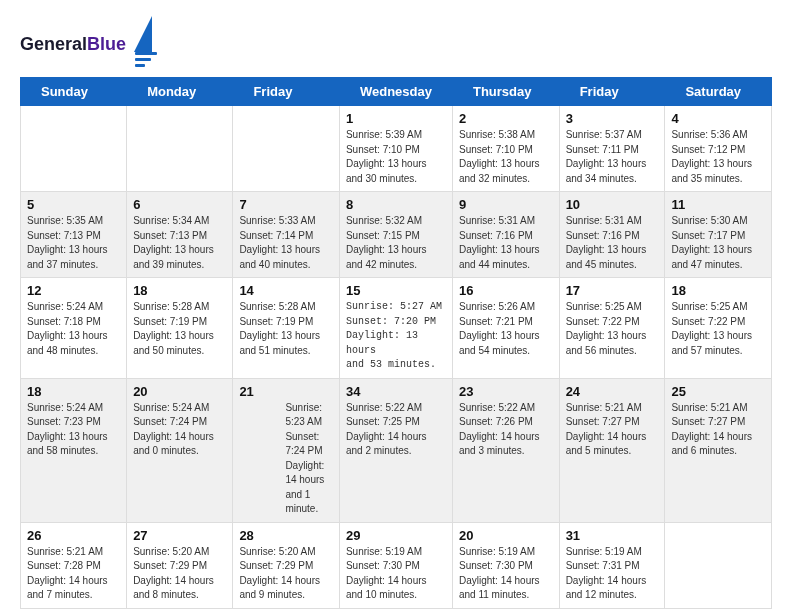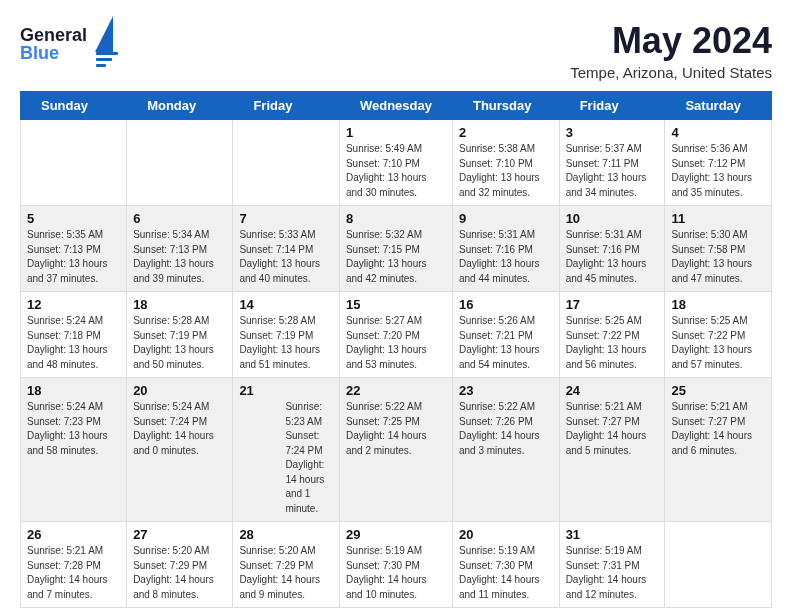--- a/index.html
+++ b/index.html
@@ -75,32 +75,32 @@
     }
     .calendar tbody tr:nth-child(odd) td { background: #fff; }
     .calendar tbody tr:nth-child(even) td { background: #f0f0f0; }
     .logo-wrapper {
       display: flex;
       align-items: center;
       gap: 4px;
     }
     .logo-text-wrapper {
       display: flex;
-      flex-direction: column;
+      flex-direction: row;
     }
     .general-text {
       font-size: 18px;
       font-weight: bold;
       color: #1a1a2e;
       line-height: 1;
     }
     .blue-text {
       font-size: 18px;
       font-weight: bold;
-      color: #3b82f6;
+      color: #4c1d95;
       line-height: 1;
     }
     .logo-triangle {
       width: 0;
       height: 0;
       border-style: solid;
       border-width: 0 0 36px 18px;
       border-color: transparent transparent #1565c0 transparent;
       margin-left: 2px;
       margin-top: -4px;
@@ -129,24 +129,20 @@
     </div>
     <div style="display:flex;flex-direction:column;align-items:flex-start;margin-left:2px;">
       <div class="logo-triangle"></div>
       <div class="logo-bars">
         <div class="logo-bar" style="width:22px;"></div>
         <div class="logo-bar" style="width:16px;"></div>
         <div class="logo-bar" style="width:10px;"></div>
       </div>
     </div>
   </div>
-  <div class="title-area">
-    <div class="main-title">May 2024</div>
-    <div class="subtitle">Tempe, Arizona, United States</div>
-  </div>
 </div>
 
 <table class="calendar">
   <thead>
     <tr>
     <th>Sunday</th>
         <th>Monday</th>
         <th>Friday</th>
         <th>Wednesday</th>
         <th>Thursday</th>
@@ -154,21 +150,21 @@
         <th>Saturday</th>
       </tr>
   </thead>
   <tbody id="calendar-body">
   <tr>
         <td class="empty-cell"></td>
         <td class="empty-cell"></td>
         <td class="empty-cell"></td>
         <td>
           <div class="day-num">1</div>
-          <div class="day-info" style="white-space: pre-line;">Sunrise: 5:49 AM
+          <div class="day-info" style="white-space: pre-line;">Sunrise: 5:39 AM
 Sunset: 7:10 PM
 Daylight: 13 hours
 and 30 minutes.</div>
         </td>
         <td>
           <div class="day-num">2</div>
           <div class="day-info" style="white-space: pre-line;">Sunrise: 5:38 AM
 Sunset: 7:10 PM
 Daylight: 13 hours
 and 32 minutes.</div>
@@ -227,21 +223,21 @@
         <td>
           <div class="day-num">10</div>
           <div class="day-info" style="white-space: pre-line;">Sunrise: 5:31 AM
 Sunset: 7:16 PM
 Daylight: 13 hours
 and 45 minutes.</div>
         </td>
         <td>
           <div class="day-num">11</div>
           <div class="day-info" style="white-space: pre-line;">Sunrise: 5:30 AM
-Sunset: 7:58 PM
+Sunset: 7:17 PM
 Daylight: 13 hours
 and 47 minutes.</div>
         </td>
       </tr>
       <tr>
         <td>
           <div class="day-num">12</div>
           <div class="day-info" style="white-space: pre-line;">Sunrise: 5:24 AM
 Sunset: 7:18 PM
 Daylight: 13 hours
@@ -256,21 +252,21 @@
         </td>
         <td>
           <div class="day-num">14</div>
           <div class="day-info" style="white-space: pre-line;">Sunrise: 5:28 AM
 Sunset: 7:19 PM
 Daylight: 13 hours
 and 51 minutes.</div>
         </td>
         <td>
           <div class="day-num">15</div>
-          <div class="day-info" style="white-space: pre-line;">Sunrise: 5:27 AM
+          <div class="day-info" style="white-space: pre-line; font-family: Liberation Mono, monospace;">Sunrise: 5:27 AM
 Sunset: 7:20 PM
 Daylight: 13 hours
 and 53 minutes.</div>
         </td>
         <td>
           <div class="day-num">16</div>
           <div class="day-info" style="white-space: pre-line;">Sunrise: 5:26 AM
 Sunset: 7:21 PM
 Daylight: 13 hours
 and 54 minutes.</div>
@@ -306,21 +302,21 @@
 and 0 minutes.</div>
         </td>
         <td>
           <div class="day-num">21</div>
           <div class="day-info" style="white-space: pre-line; margin-left: 46px;">Sunrise: 5:23 AM
 Sunset: 7:24 PM
 Daylight: 14 hours
 and 1 minute.</div>
         </td>
         <td>
-          <div class="day-num">22</div>
+          <div class="day-num">34</div>
           <div class="day-info" style="white-space: pre-line;">Sunrise: 5:22 AM
 Sunset: 7:25 PM
 Daylight: 14 hours
 and 2 minutes.</div>
         </td>
         <td>
           <div class="day-num">23</div>
           <div class="day-info" style="white-space: pre-line;">Sunrise: 5:22 AM
 Sunset: 7:26 PM
 Daylight: 14 hours

